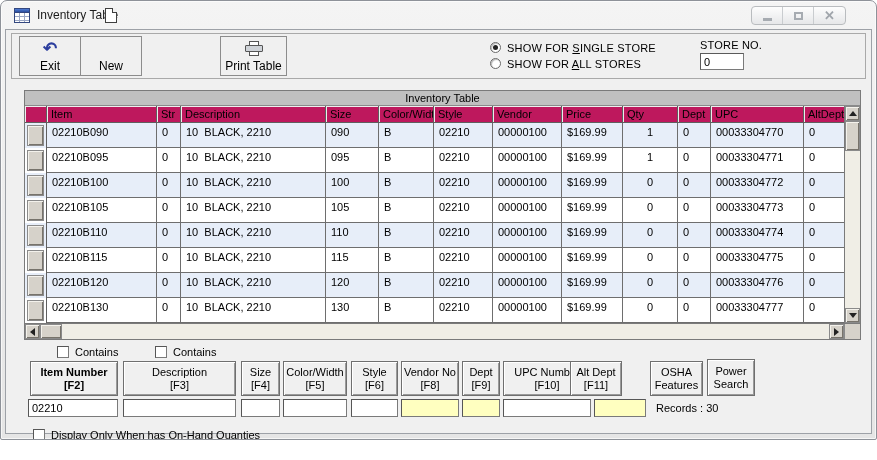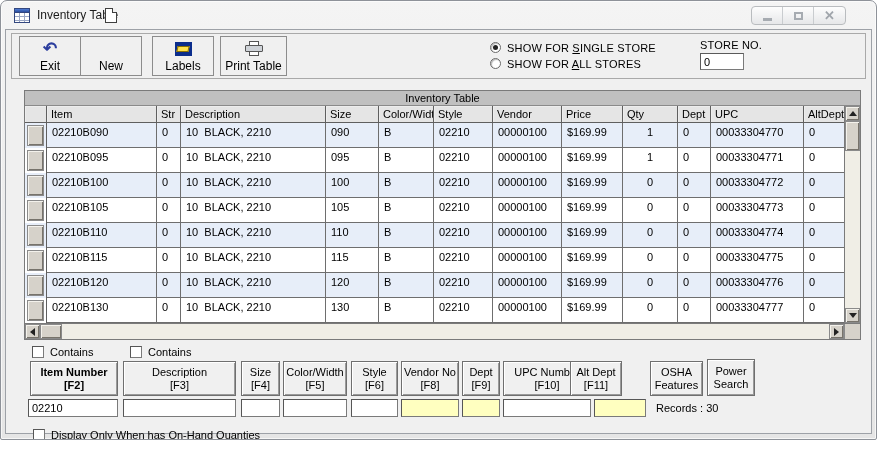--- a/index.html
+++ b/index.html
@@ -75,21 +75,21 @@
   .storeno-input { width:44px; height:17px; border:1px solid #7A7A7A;
     border-top-color:#5A5A5A; border-left-color:#5A5A5A; background:#fff;
     font-family:"Liberation Sans",sans-serif; font-size:11px; padding:1px 3px; }
 
   
   .grid { position:absolute; left:18px; top:60px; width:837px; border:1px solid #7A7A7A; background:#fff; }
   .grid-caption { height:15px; background:#C0C0C0; border-bottom:1px solid #8A8A8A;
     text-align:center; line-height:15px; color:#000; }
   .grid-main { display:flex; }
   .grid-content { width:819px; }
-  .hdr-row { display:flex; height:17px; background:#e5e5e5; }
+  .hdr-row { display:flex; height:17px; background:#be185d; }
   .hdr-cell { border-right:1px solid #5F5F5F; border-bottom:1px solid #5F5F5F;
     box-shadow:inset 1px 1px 0 #EDEDED; padding:2px 0 0 4px; overflow:hidden;
     white-space:nowrap; color:#000; }
   .hdr-sel { width:22px; flex:none; border-right:1px solid #5F5F5F; border-bottom:1px solid #5F5F5F;
     box-shadow:inset 1px 1px 0 #EDEDED; }
   .row { display:flex; height:25px; background:#fff; }
   .row-sel { width:22px; flex:none; border-right:1px solid #5F5F5F; background:#fff;
     display:flex; align-items:stretch; padding:2px 2px; }
   .row-sel-btn { flex:1; background:#D6D2CA; border:1px solid #8A8A8A;
     box-shadow:inset 1px 1px 0 #F4F2EC, inset -1px -1px 0 #77736B; }
@@ -116,21 +116,21 @@
   .arrow-right { width:0; height:0; border-top:4px solid transparent; border-bottom:4px solid transparent; border-left:5px solid #222; }
   .hscroll-row { display:flex; height:16px; border-top:1px solid #7A7A7A; background:#F0EEE6; }
   .hs-content { width:819px; flex:none; display:flex; }
   .sb-thumb-h { width:22px; height:15px; background:#D6D2CA; border:1px solid #8A8A8A;
     box-shadow:inset 1px 1px 0 #F4F2EC, inset -1px -1px 0 #77736B; flex:none; }
   .hs-track { flex:1; }
   .sb-corner { width:16px; flex:none; background:#D6D2CA; border-left:1px solid #8A8A8A; }
 
   
   .filters { position:absolute; left:18px; top:316px; width:822px; height:78px; }
-  .checkbox { position:absolute; display:flex; align-items:center; }
+  .checkbox { position:absolute; display:flex; align-items:center;margin-left:25px; }
   .cb-box { width:12px; height:12px; background:#fff; border:1px solid #7A7A7A;
     border-top-color:#565656; border-left-color:#565656; margin-right:6px; }
   .f-btn { position:absolute; top:15px; height:35px; background:#F0F0F0;
     border:1px solid #6F6F6F;
     box-shadow:inset 1px 1px 0 #FFFFFF, inset -1px -1px 0 #9A9A9A;
     display:flex; flex-direction:column; align-items:center; justify-content:center;
     line-height:13px; text-align:center; cursor:default; }
   .f-input { position:absolute; top:53px; height:18px; background:#fff;
     border:1px solid #7A7A7A; border-top-color:#565656; border-left-color:#565656;
     font-family:"Liberation Sans",sans-serif; font-size:11px; padding:1px 3px; }
@@ -171,28 +171,20 @@
           </div>
         <span class="tb-label">Exit</span>
       </div>
       <div class="tb-btn" style="left:68px; width:62px;gap:36px;">
         <div class="tb-iconbox">
             <span class="icon-new">
               <span class="icon-new-fold"></span>
             </span>
           </div>
         <span class="tb-label">New</span>
-      </div>
-      <div class="tb-btn" style="left:140px; width:62px;">
-        <div class="tb-iconbox">
-            <span class="icon-labels">
-              <span class="icon-labels-tag"></span>
-            </span>
-          </div>
-        <span class="tb-label">Labels</span>
       </div>
       <div class="tb-btn" style="left:208px; width:67px;">
         <div class="tb-iconbox">
             <span class="icon-print">
               <span class="paper-top"></span>
               <span class="body"></span>
               <span class="paper-out"></span>
             </span>
           </div>
         <span class="tb-label">Print Table</span>

